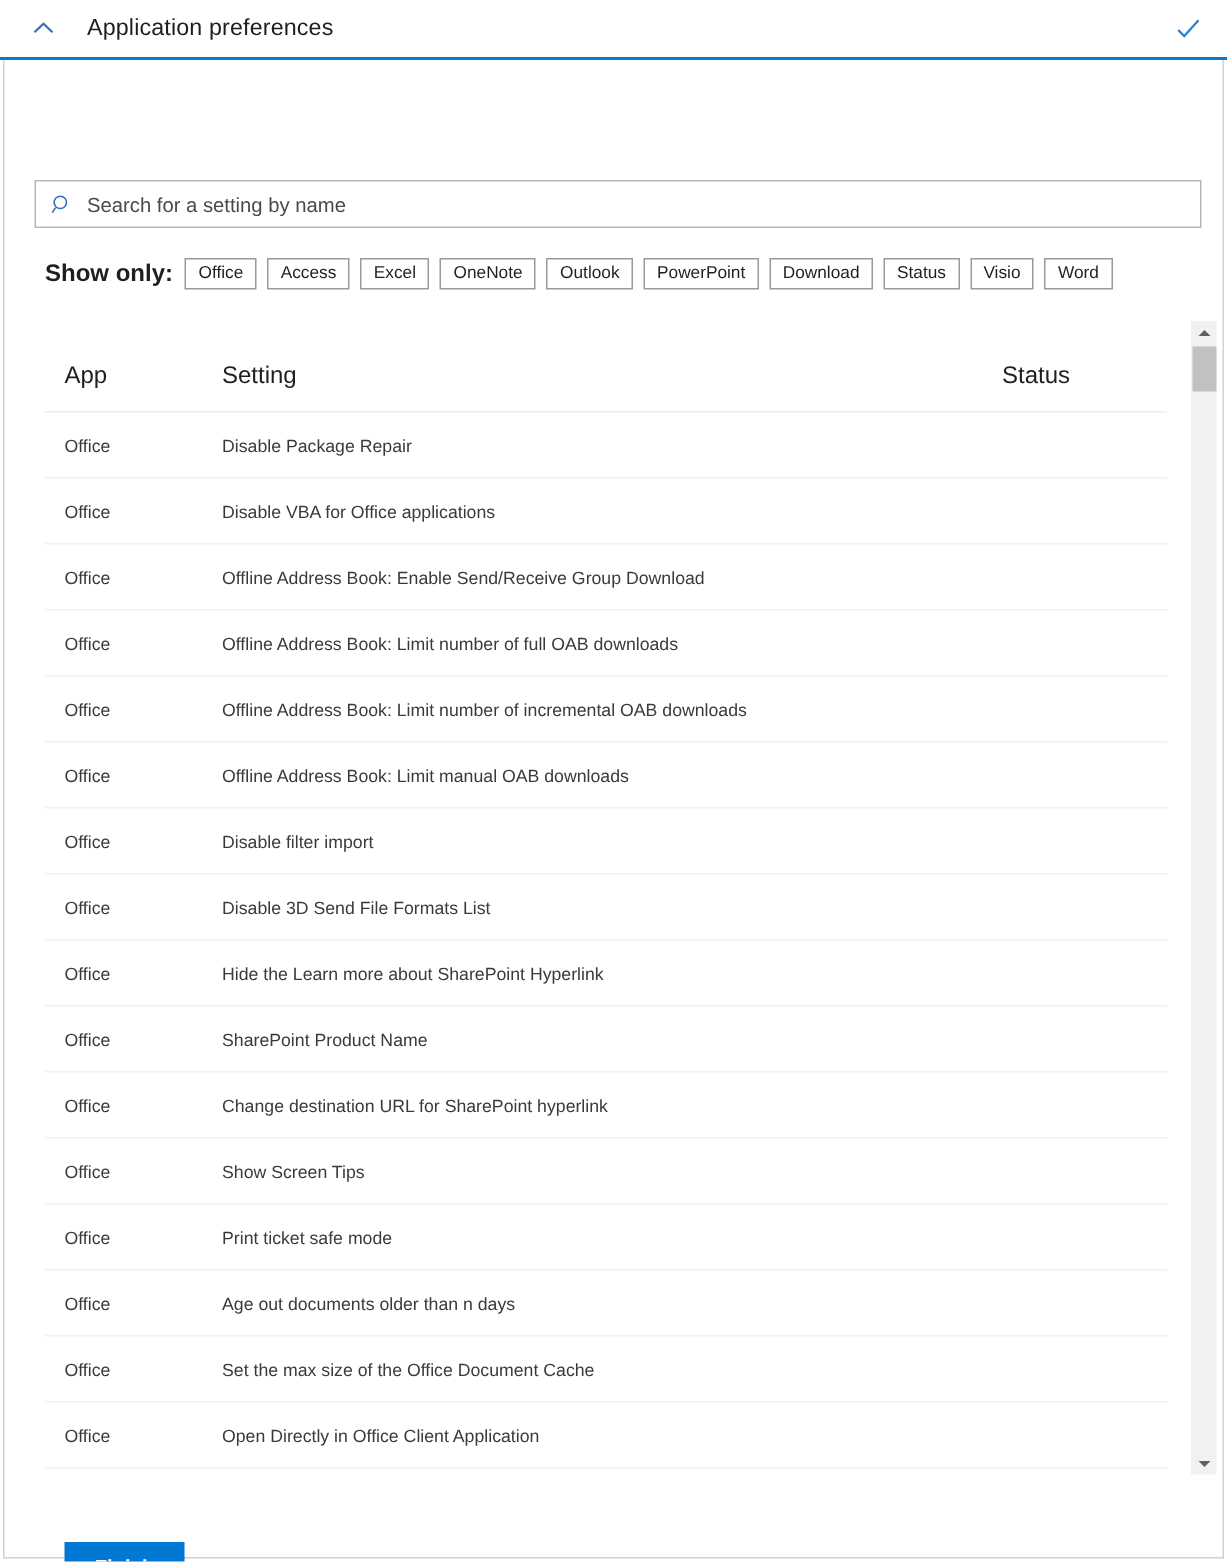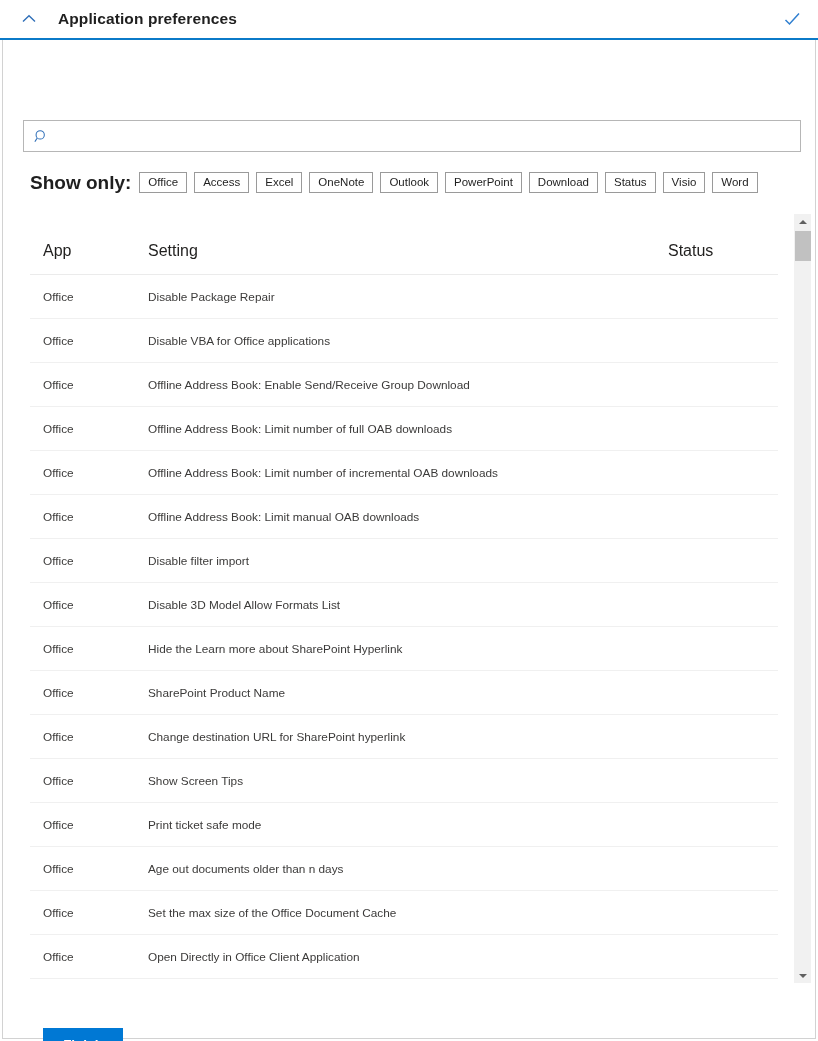--- a/index.html
+++ b/index.html
@@ -26,21 +26,20 @@
   .header {
     position: relative;
     box-sizing: border-box;
     height: 40px;
     width: 818px;
     background: #ffffff;
     border-bottom: 2px solid #0b7ac8;
     display: flex;
     align-items: center;
     padding: 0 14px 0 16px;
-    font-weight: bold;
   }
   .header .chevron {
     width: 26px;
     height: 26px;
     display: flex;
     align-items: center;
     justify-content: center;
     flex: 0 0 auto;
   }
   .header .title {
@@ -113,21 +112,21 @@
   .filter-row {
     position: absolute;
     left: 27px;
     top: 132px;
     height: 21px;
     display: flex;
     align-items: center;
     gap: 0;
   }
   .filter-label {
-    font-size: 19px;
+    font-size: 16px;
     font-weight: bold;
     color: #1f1f1f;
     margin-right: 8px;
     white-space: nowrap;
   }
   .chip {
     box-sizing: border-box;
     height: 21px;
     min-width: 0;
     border: 1px solid #9a9a9a;
@@ -272,20 +271,21 @@
 
   <div class="panel">
 
     <div class="search-wrap">
       <span class="search-icon">
         <svg width="15" height="15" viewBox="0 0 16 16" aria-hidden="true">
           <circle cx="6.6" cy="6.3" r="4.4" fill="none" stroke="#2f6fb8" stroke-width="1.1"></circle>
           <line x1="3.2" y1="10.0" x2="0.9" y2="13.6" stroke="#2f6fb8" stroke-width="1.1"></line>
         </svg>
       </span>
+      <input class="search-input" type="text" placeholder="Search for a setting by name" style="">
     </div>
 
     <div class="filter-row">
       <span class="filter-label">Show only:</span>
       <button class="chip">Office</button>
       <button class="chip">Access</button>
       <button class="chip">Excel</button>
       <button class="chip">OneNote</button>
       <button class="chip">Outlook</button>
       <button class="chip">PowerPoint</button>
@@ -336,21 +336,21 @@
                 <td class="col-set">Offline Address Book: Limit manual OAB downloads</td>
                 <td class="col-stat"></td>
               </tr>
               <tr>
                 <td class="col-app">Office</td>
                 <td class="col-set">Disable filter import</td>
                 <td class="col-stat"></td>
               </tr>
               <tr>
                 <td class="col-app">Office</td>
-                <td class="col-set">Disable 3D Model Allow Formats List</td>
+                <td class="col-set">Disable 3D Send File Formats List</td>
                 <td class="col-stat"></td>
               </tr>
               <tr>
                 <td class="col-app">Office</td>
                 <td class="col-set">Hide the Learn more about SharePoint Hyperlink</td>
                 <td class="col-stat"></td>
               </tr>
               <tr>
                 <td class="col-app">Office</td>
                 <td class="col-set">SharePoint Product Name</td>

